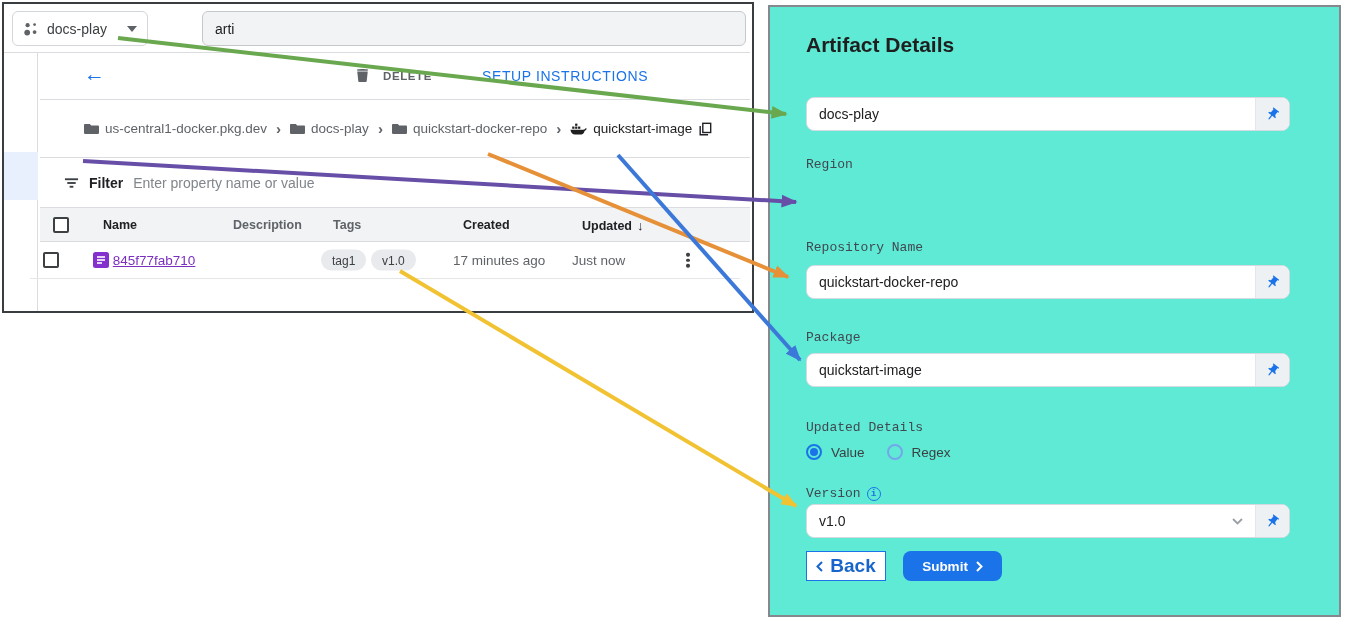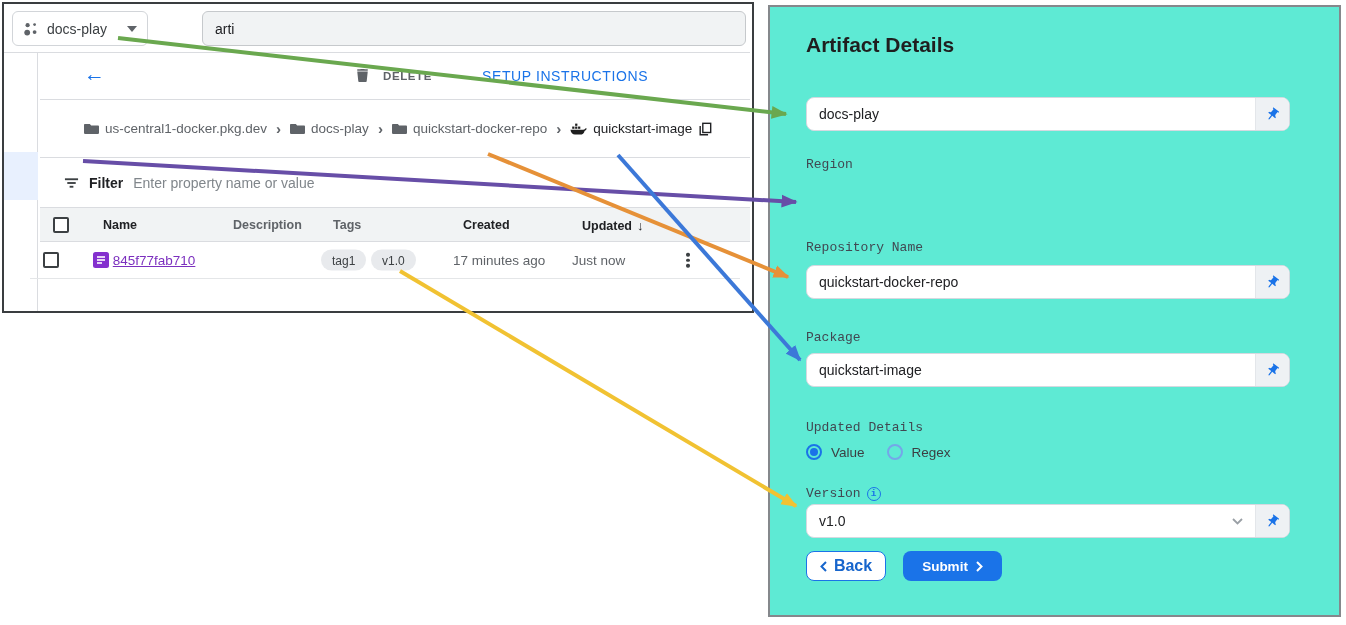--- a/index.html
+++ b/index.html
@@ -89,21 +89,21 @@
   .radio { display:flex; align-items:center; gap:9px; cursor:pointer; }
   .rdot { width:16px; height:16px; border-radius:50%; border:2px solid #1a73e8;
           display:flex; align-items:center; justify-content:center; }
   .rdot i { width:8px; height:8px; border-radius:50%; background:#1a73e8; display:block; }
   .rdot.off { border-color:#74a7e8; }
   .info-i { width:14px; height:14px; border-radius:50%; border:1.4px solid #1a73e8; color:#1a73e8;
             font-size:9.5px; font-weight:700; display:inline-flex; align-items:center;
             justify-content:center; font-style:normal; cursor:pointer; }
 
   .btn-back { position:absolute; left:36px; width:80px; height:30px; border:1.5px solid #1a73e8;
-              border-radius:8px; background:#fff; color:#1765cc; font-weight:700; font-size:16px;
+              border-radius:0; background:#fff; color:#1765cc; font-weight:700; font-size:19px;
               display:flex; align-items:center; justify-content:center; gap:7px; cursor:pointer; }
   .btn-submit { position:absolute; left:133px; width:99px; height:30px; border:none;
                 border-radius:8px; background:#1a73e8; color:#fff; font-weight:700; font-size:13.5px;
                 display:flex; align-items:center; justify-content:center; gap:8px; cursor:pointer; }
 
   #arrow-layer { position:absolute; left:0; top:0; width:1346px; height:625px;
                  pointer-events:none; z-index:50; }
 </style>
 </head>
 <body>

